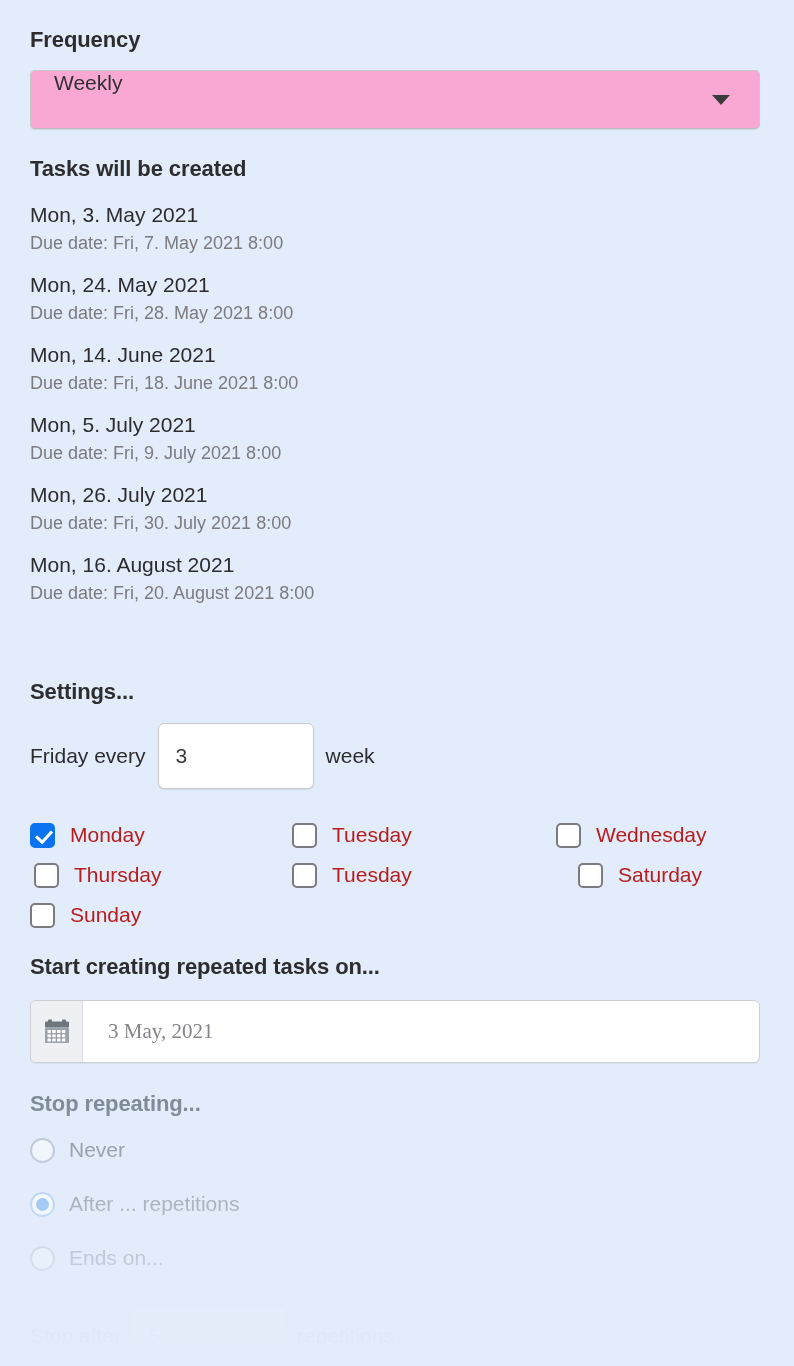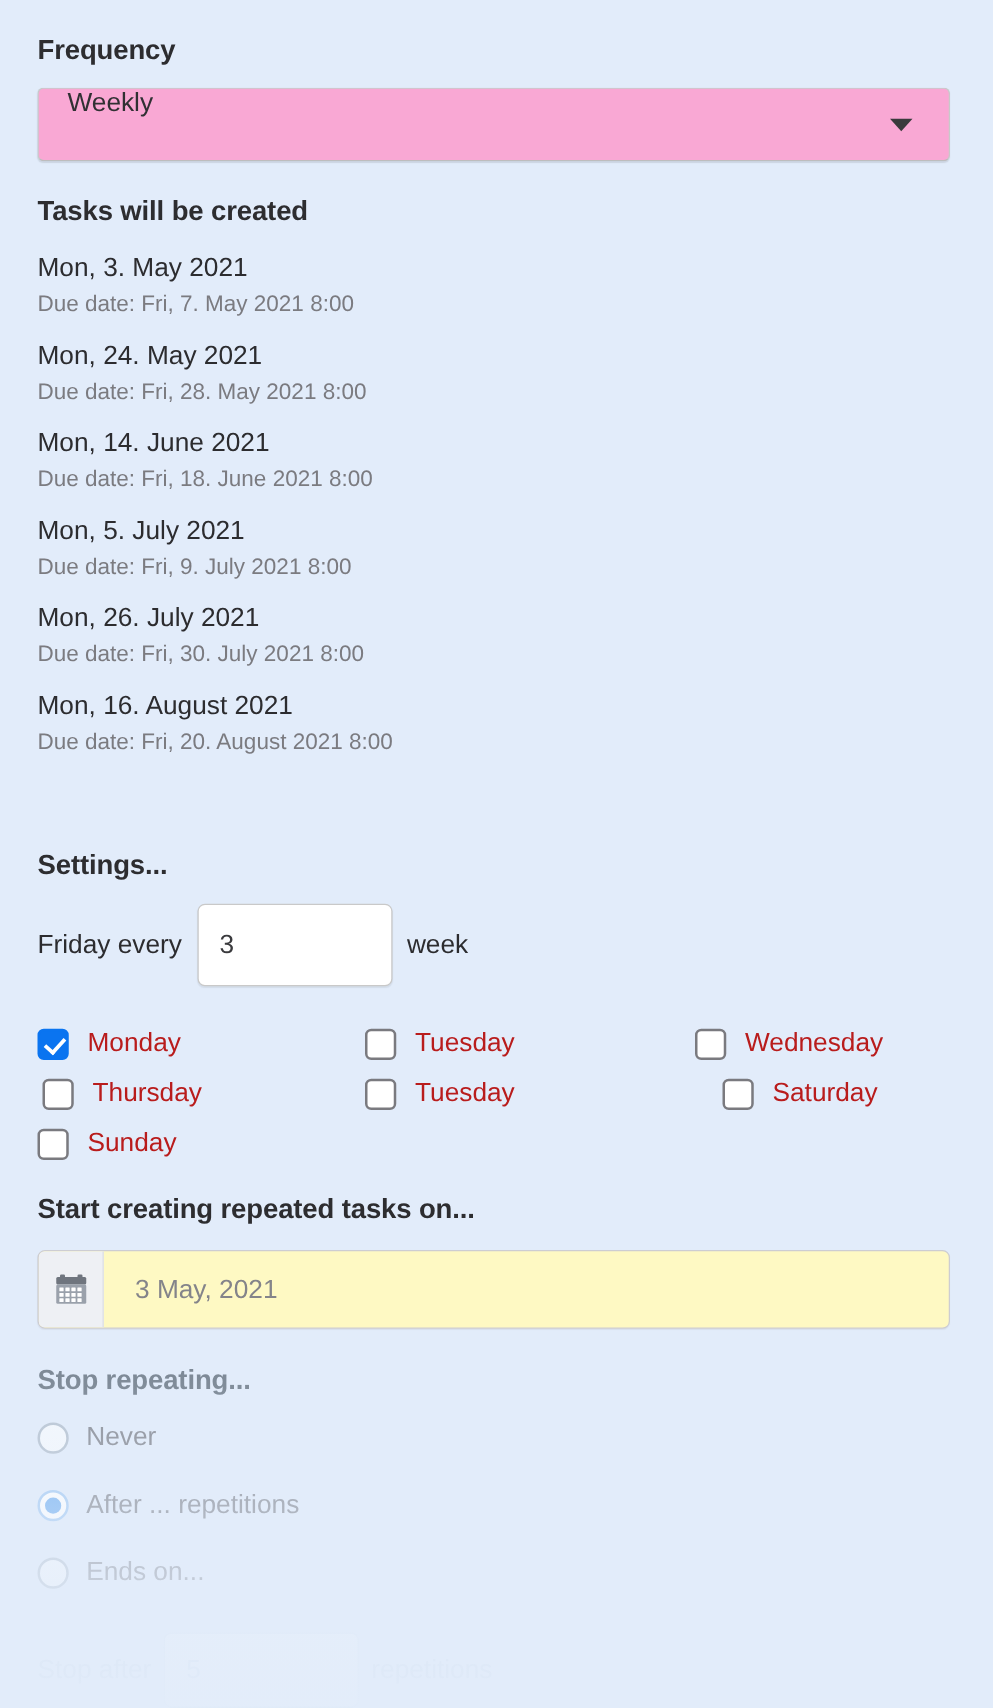--- a/index.html
+++ b/index.html
@@ -195,25 +195,26 @@
   }
 
   .date-field {
     position: absolute;
     left: 30px;
     top: 1000px;
     width: 730px;
     height: 63px;
     border: 1px solid #cdcdd2;
     border-radius: 6px;
-    background: #fef9c3;
+    background: #ffffff;
     display: flex;
     align-items: stretch;
     overflow: hidden;
     box-shadow: 0 1px 1px rgba(0,0,0,0.05);
+    font-family: Liberation Serif, serif;
   }
 
   .date-icon-btn {
     width: 52px;
     background: #eef0f4;
     border-right: 1px solid #dcdee3;
     display: flex;
     align-items: center;
     justify-content: center;
   }

